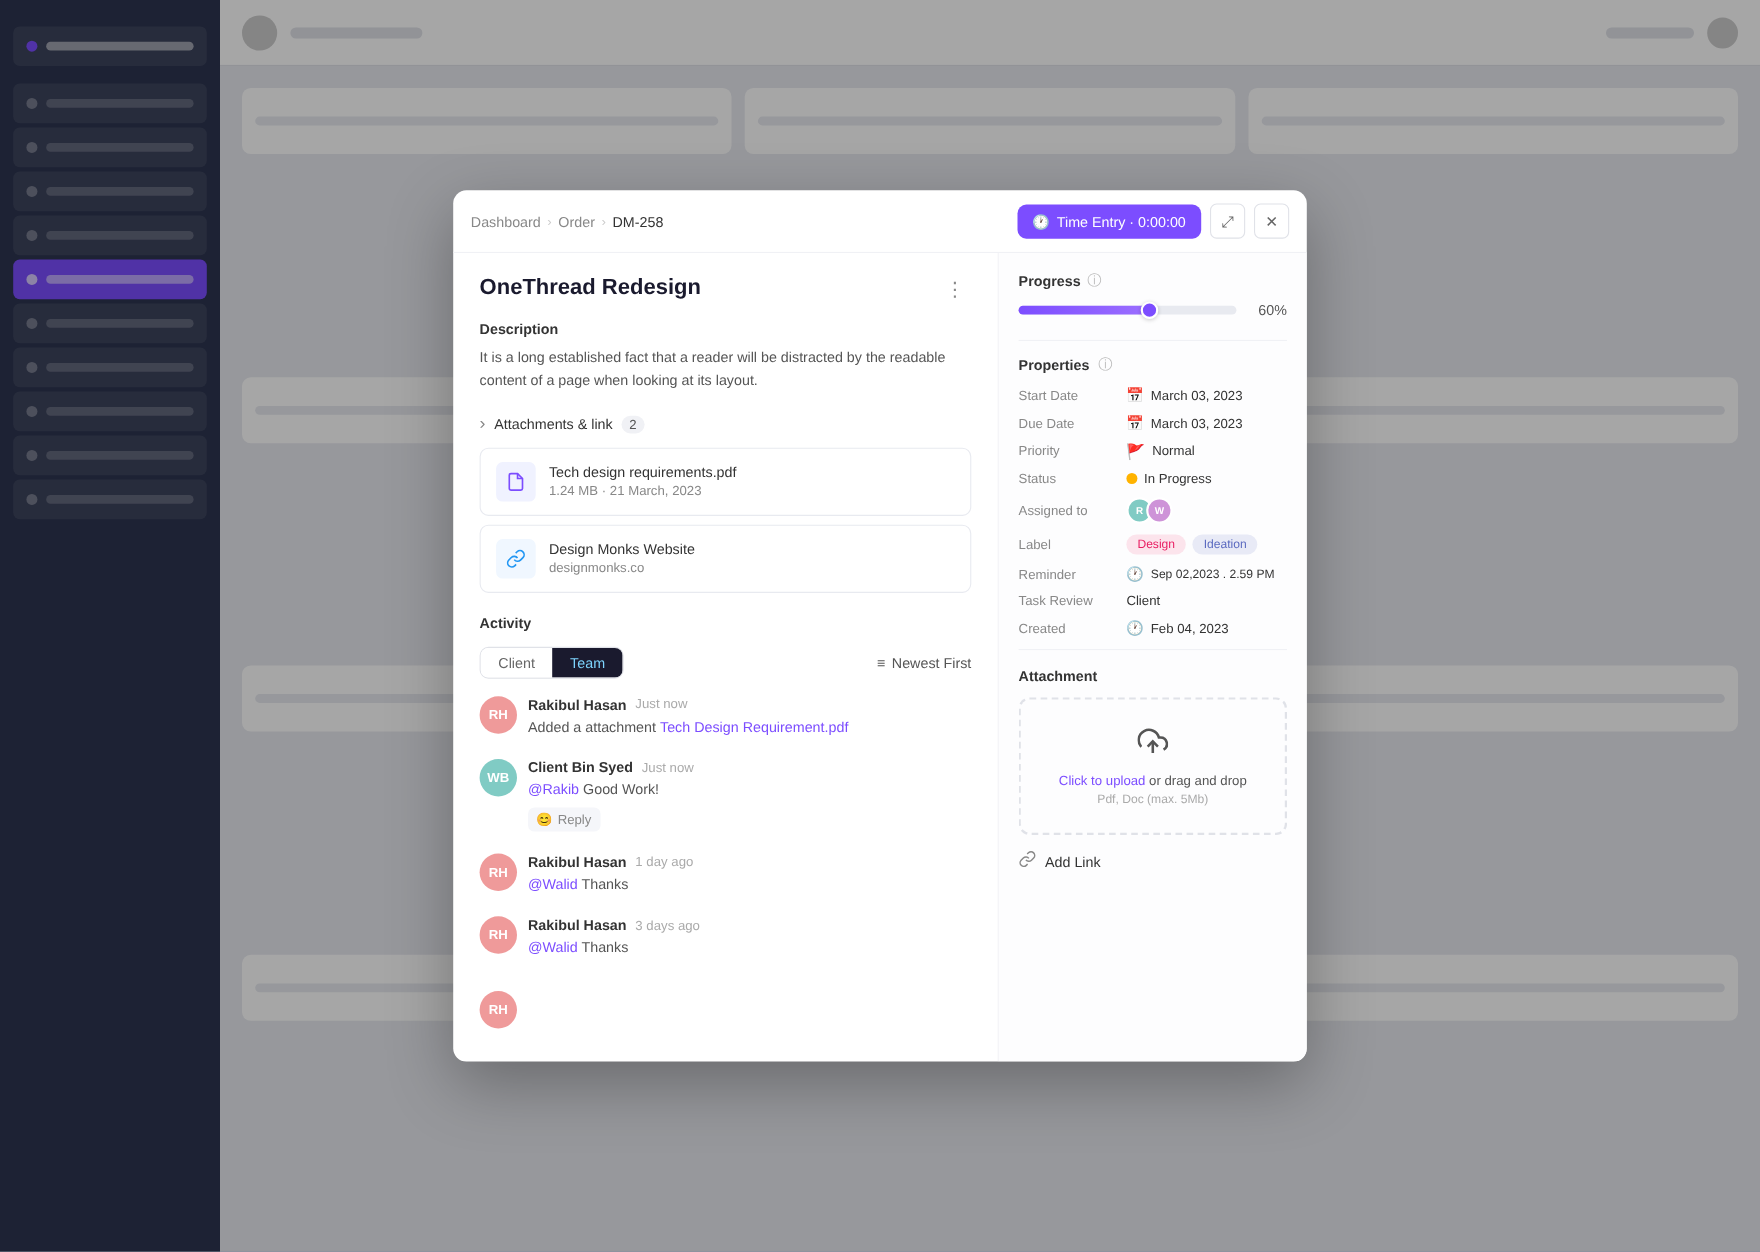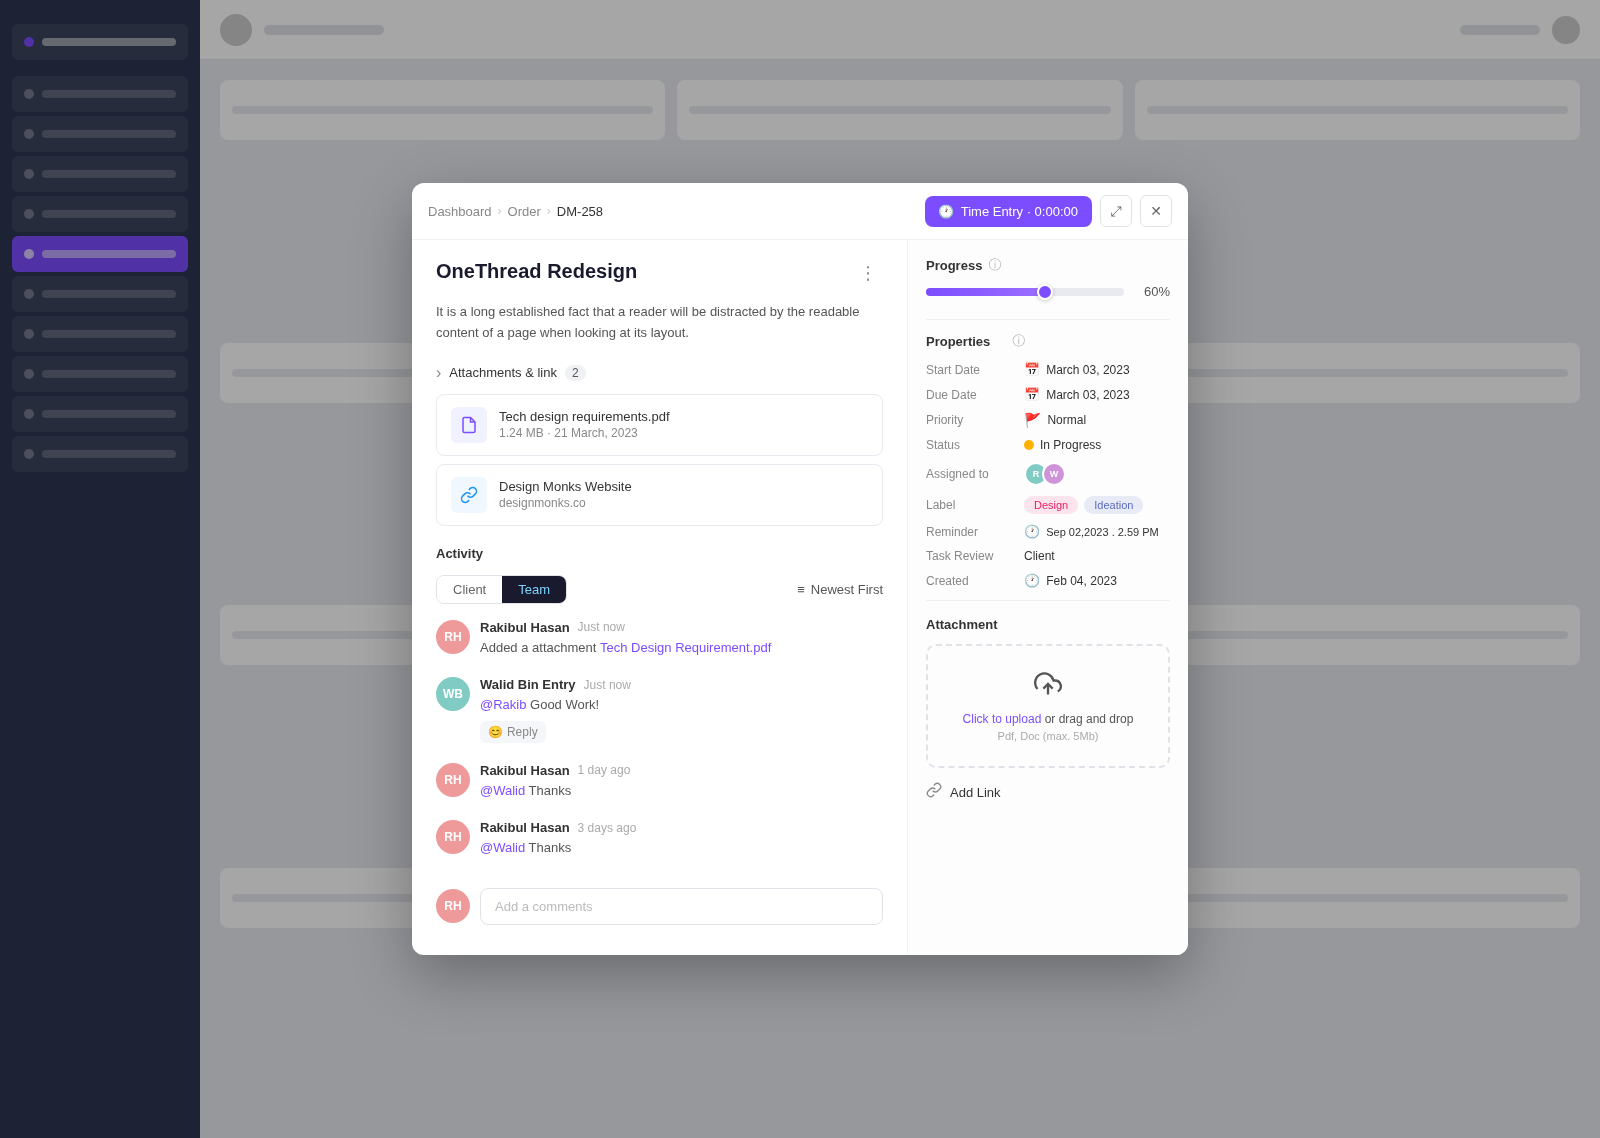--- a/index.html
+++ b/index.html
@@ -513,21 +513,21 @@
       height: 1px;
       background: #f0f1f5;
       margin: 12px 0;
     }
 
     .properties-section {}
 
     .properties-header {
       display: flex;
       align-items: center;
-      gap: 22px;
+      gap: 8px;
       margin-bottom: 12px;
     }
 
     .properties-label {
       font-size: 13px;
       font-weight: 600;
       color: #333;
     }
 
     .prop-row {
@@ -803,20 +803,21 @@
 
       <div class="left-panel">
 
         <div class="task-title-row">
           <h1 class="task-title">OneThread Redesign</h1>
           <button class="more-btn">
             <span>⋮</span>
           </button>
         </div>
 
+        <p class="section-label">Description</p>
         <p class="description-text">It is a long established fact that a reader will be distracted by the readable content of a page when looking at its layout.</p>
 
         <div class="attachments-header">
           <span style="color:#888;">›</span>
           <span class="attachments-header-text">Attachments &amp; link</span>
           <span class="badge">2</span>
         </div>
 
         <div class="attachment-item">
           <div class="attachment-icon">
@@ -872,21 +873,21 @@
               <p class="comment-text">
                 Added a attachment <span style="color:#7c4dff;font-weight:500;">Tech Design Requirement.pdf</span>
               </p>
             </div>
           </div>
 
           <div class="comment-item">
             <div class="avatar avatar-2">WB</div>
             <div class="comment-content">
               <div class="comment-header">
-                <span class="comment-author">Walid Bin Entry</span>
+                <span class="comment-author">Client Bin Syed</span>
                 <span class="comment-time">Just now</span>
               </div>
               <p class="comment-text">
                 <span class="comment-mention">@Rakib</span> Good Work!
               </p>
               <button class="reply-btn">
                 <span>😊</span>
                 <span>Reply</span>
               </button>
             </div>
@@ -913,21 +914,20 @@
                 <span class="comment-time">3 days ago</span>
               </div>
               <p class="comment-text">
                 <span class="comment-mention">@Walid</span> Thanks
               </p>
             </div>
           </div>
 
           <div class="comment-input-row">
             <div class="avatar avatar-1">RH</div>
-            <input class="comment-input" type="text" placeholder="Add a comments" style="">
           </div>
         </div>
 
       </div>
 
       <div class="right-panel">
 
         <div class="progress-section">
           <div class="progress-header">
             <span class="progress-label">Progress</span>

